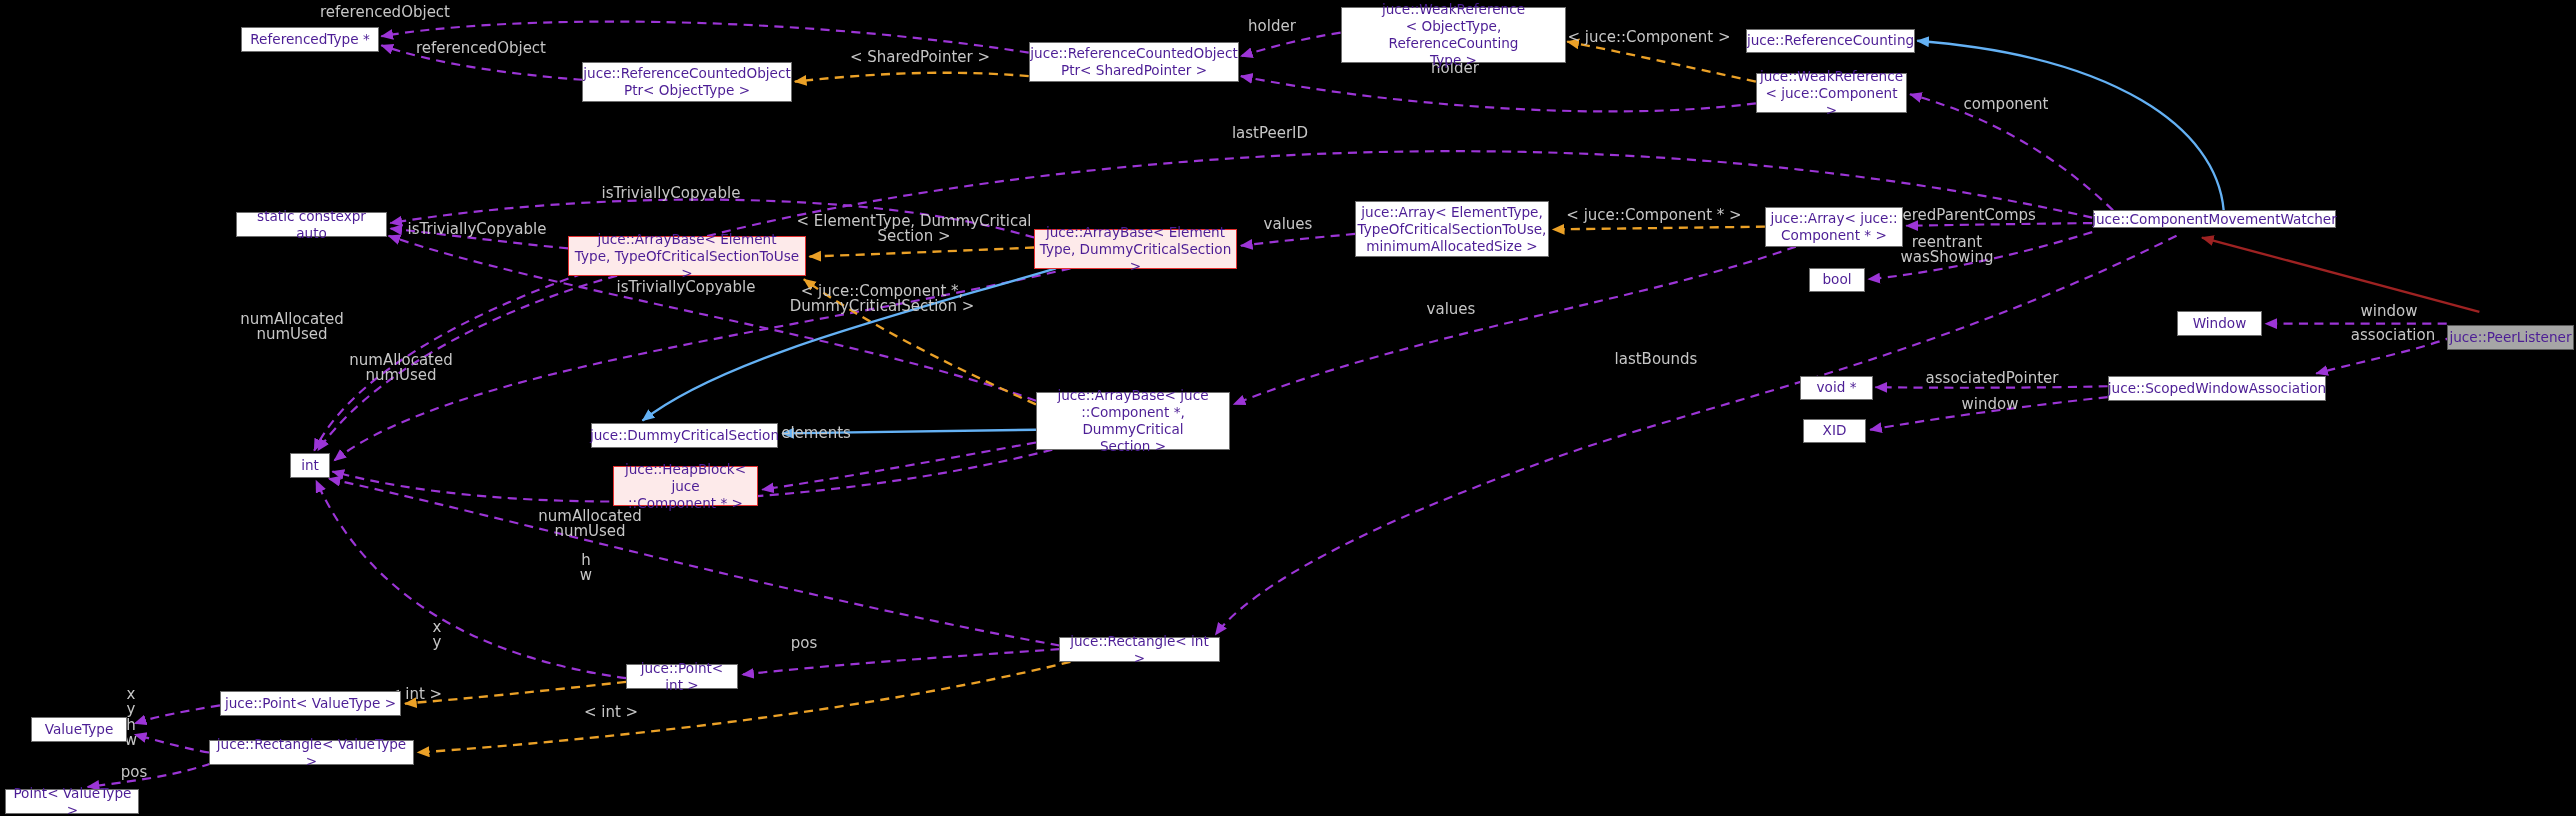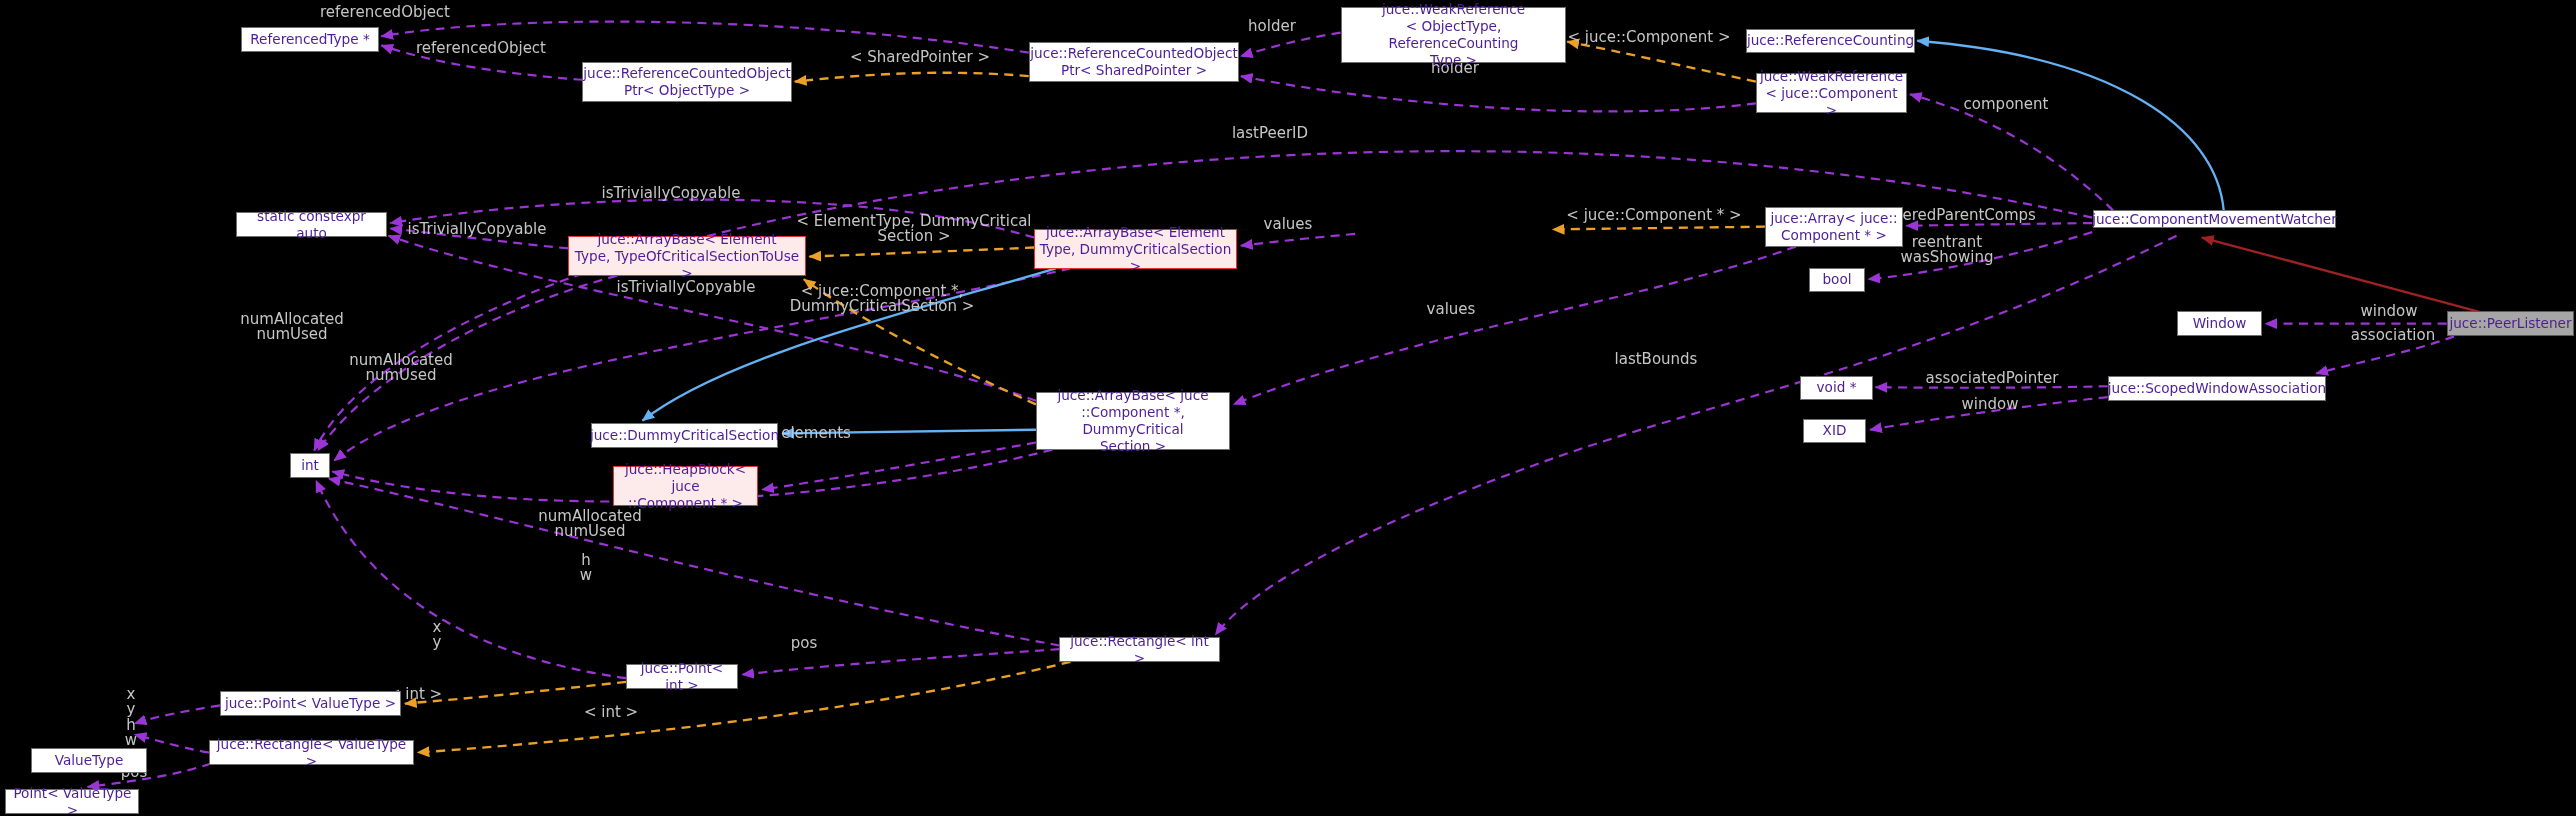--- a/index.html
+++ b/index.html
@@ -22,21 +22,21 @@
     border:1.5px solid #6e6e6e;
     color:#4c1d95;
     font-size:13.6px;line-height:17px;
     display:flex;align-items:center;justify-content:center;
     text-align:center;white-space:pre-line;
     padding:0.9px 3.6px;
     z-index:3;
     cursor:pointer;
   }
   .node.tmpl{background:#fdeaea;border:1.8px solid #e33030;}
-  .node.current{background:#a6a6a6;border:1.5px solid #5a5a5a;}
+  .node.current{background:#a6a6a6;border:1.5px solid #5a5a5a;margin-top:14px;}
   .elabel{
     position:absolute;
     transform:translate(-50%,-50%);
     color:#c6c6c6;
     font-size:15px;line-height:15.4px;
     text-align:center;white-space:pre-line;
     z-index:2;
   }
 </style>
 </head>
@@ -116,37 +116,40 @@
   <div class="node" style="left:1756px;top:73px;width:151px;height:40px">juce::WeakReference
 &lt; juce::Component &gt;</div>
   <div class="node" style="left:2093px;top:210px;width:243px;height:18px">juce::ComponentMovementWatcher</div>
   <div class="node current" style="left:2447px;top:311px;width:127px;height:25.4px">juce::PeerListener</div>
   <div class="node" style="left:2177px;top:311px;width:85px;height:25.4px">Window</div>
   <div class="node" style="left:236px;top:212px;width:151px;height:25.4px">static constexpr auto</div>
   <div class="node tmpl" style="left:568px;top:236px;width:238px;height:40px">juce::ArrayBase&lt; Element
 Type, TypeOfCriticalSectionToUse &gt;</div>
   <div class="node tmpl" style="left:1034px;top:229px;width:203px;height:40px">juce::ArrayBase&lt; Element
 Type, DummyCriticalSection &gt;</div>
+  <div class="node" style="left:1355px;top:201px;width:194px;height:56px">juce::Array&lt; ElementType,
+TypeOfCriticalSectionToUse,
+minimumAllocatedSize &gt;</div>
   <div class="node" style="left:1765px;top:207px;width:138px;height:40px">juce::Array&lt; juce::
 Component * &gt;</div>
   <div class="node" style="left:1809px;top:268px;width:56px;height:23.6px">bool</div>
   <div class="node" style="left:1800px;top:376px;width:73px;height:23.6px">void *</div>
   <div class="node" style="left:1803px;top:419px;width:63px;height:23.6px">XID</div>
   <div class="node" style="left:2108px;top:376px;width:218px;height:25.4px">juce::ScopedWindowAssociation</div>
   <div class="node" style="left:591px;top:423px;width:187px;height:25.4px">juce::DummyCriticalSection</div>
   <div class="node" style="left:1036px;top:392px;width:194px;height:58px">juce::ArrayBase&lt; juce
 ::Component *, DummyCritical
 Section &gt;</div>
   <div class="node tmpl" style="left:613px;top:466px;width:145px;height:40px">juce::HeapBlock&lt; juce
 ::Component * &gt;</div>
   <div class="node" style="left:290px;top:453px;width:40px;height:25.4px">int</div>
   <div class="node" style="left:1059px;top:637px;width:161px;height:25.4px">juce::Rectangle&lt; int &gt;</div>
   <div class="node" style="left:626px;top:664px;width:112px;height:25.4px">juce::Point&lt; int &gt;</div>
   <div class="node" style="left:220px;top:691px;width:181px;height:25.4px">juce::Point&lt; ValueType &gt;</div>
-  <div class="node" style="left:31px;top:748px;width:116px;height:25.4px">ValueType</div>
+  <div class="node" style="left:31px;top:717px;width:96px;height:25.4px">ValueType</div>
   <div class="node" style="left:209px;top:740px;width:205px;height:25.4px">juce::Rectangle&lt; ValueType &gt;</div>
   <div class="node" style="left:5.4px;top:789px;width:134px;height:25.4px">Point&lt; ValueType &gt;</div>
 
   <div class="elabel" style="left:385px;top:12.7px">referencedObject</div>
   <div class="elabel" style="left:481px;top:49px">referencedObject</div>
   <div class="elabel" style="left:920px;top:58px">&lt; SharedPointer &gt;</div>
   <div class="elabel" style="left:1272px;top:27px">holder</div>
   <div class="elabel" style="left:1455px;top:69px">holder</div>
   <div class="elabel" style="left:1649px;top:38px">&lt; juce::Component &gt;</div>
   <div class="elabel" style="left:2006px;top:105px">component</div>

